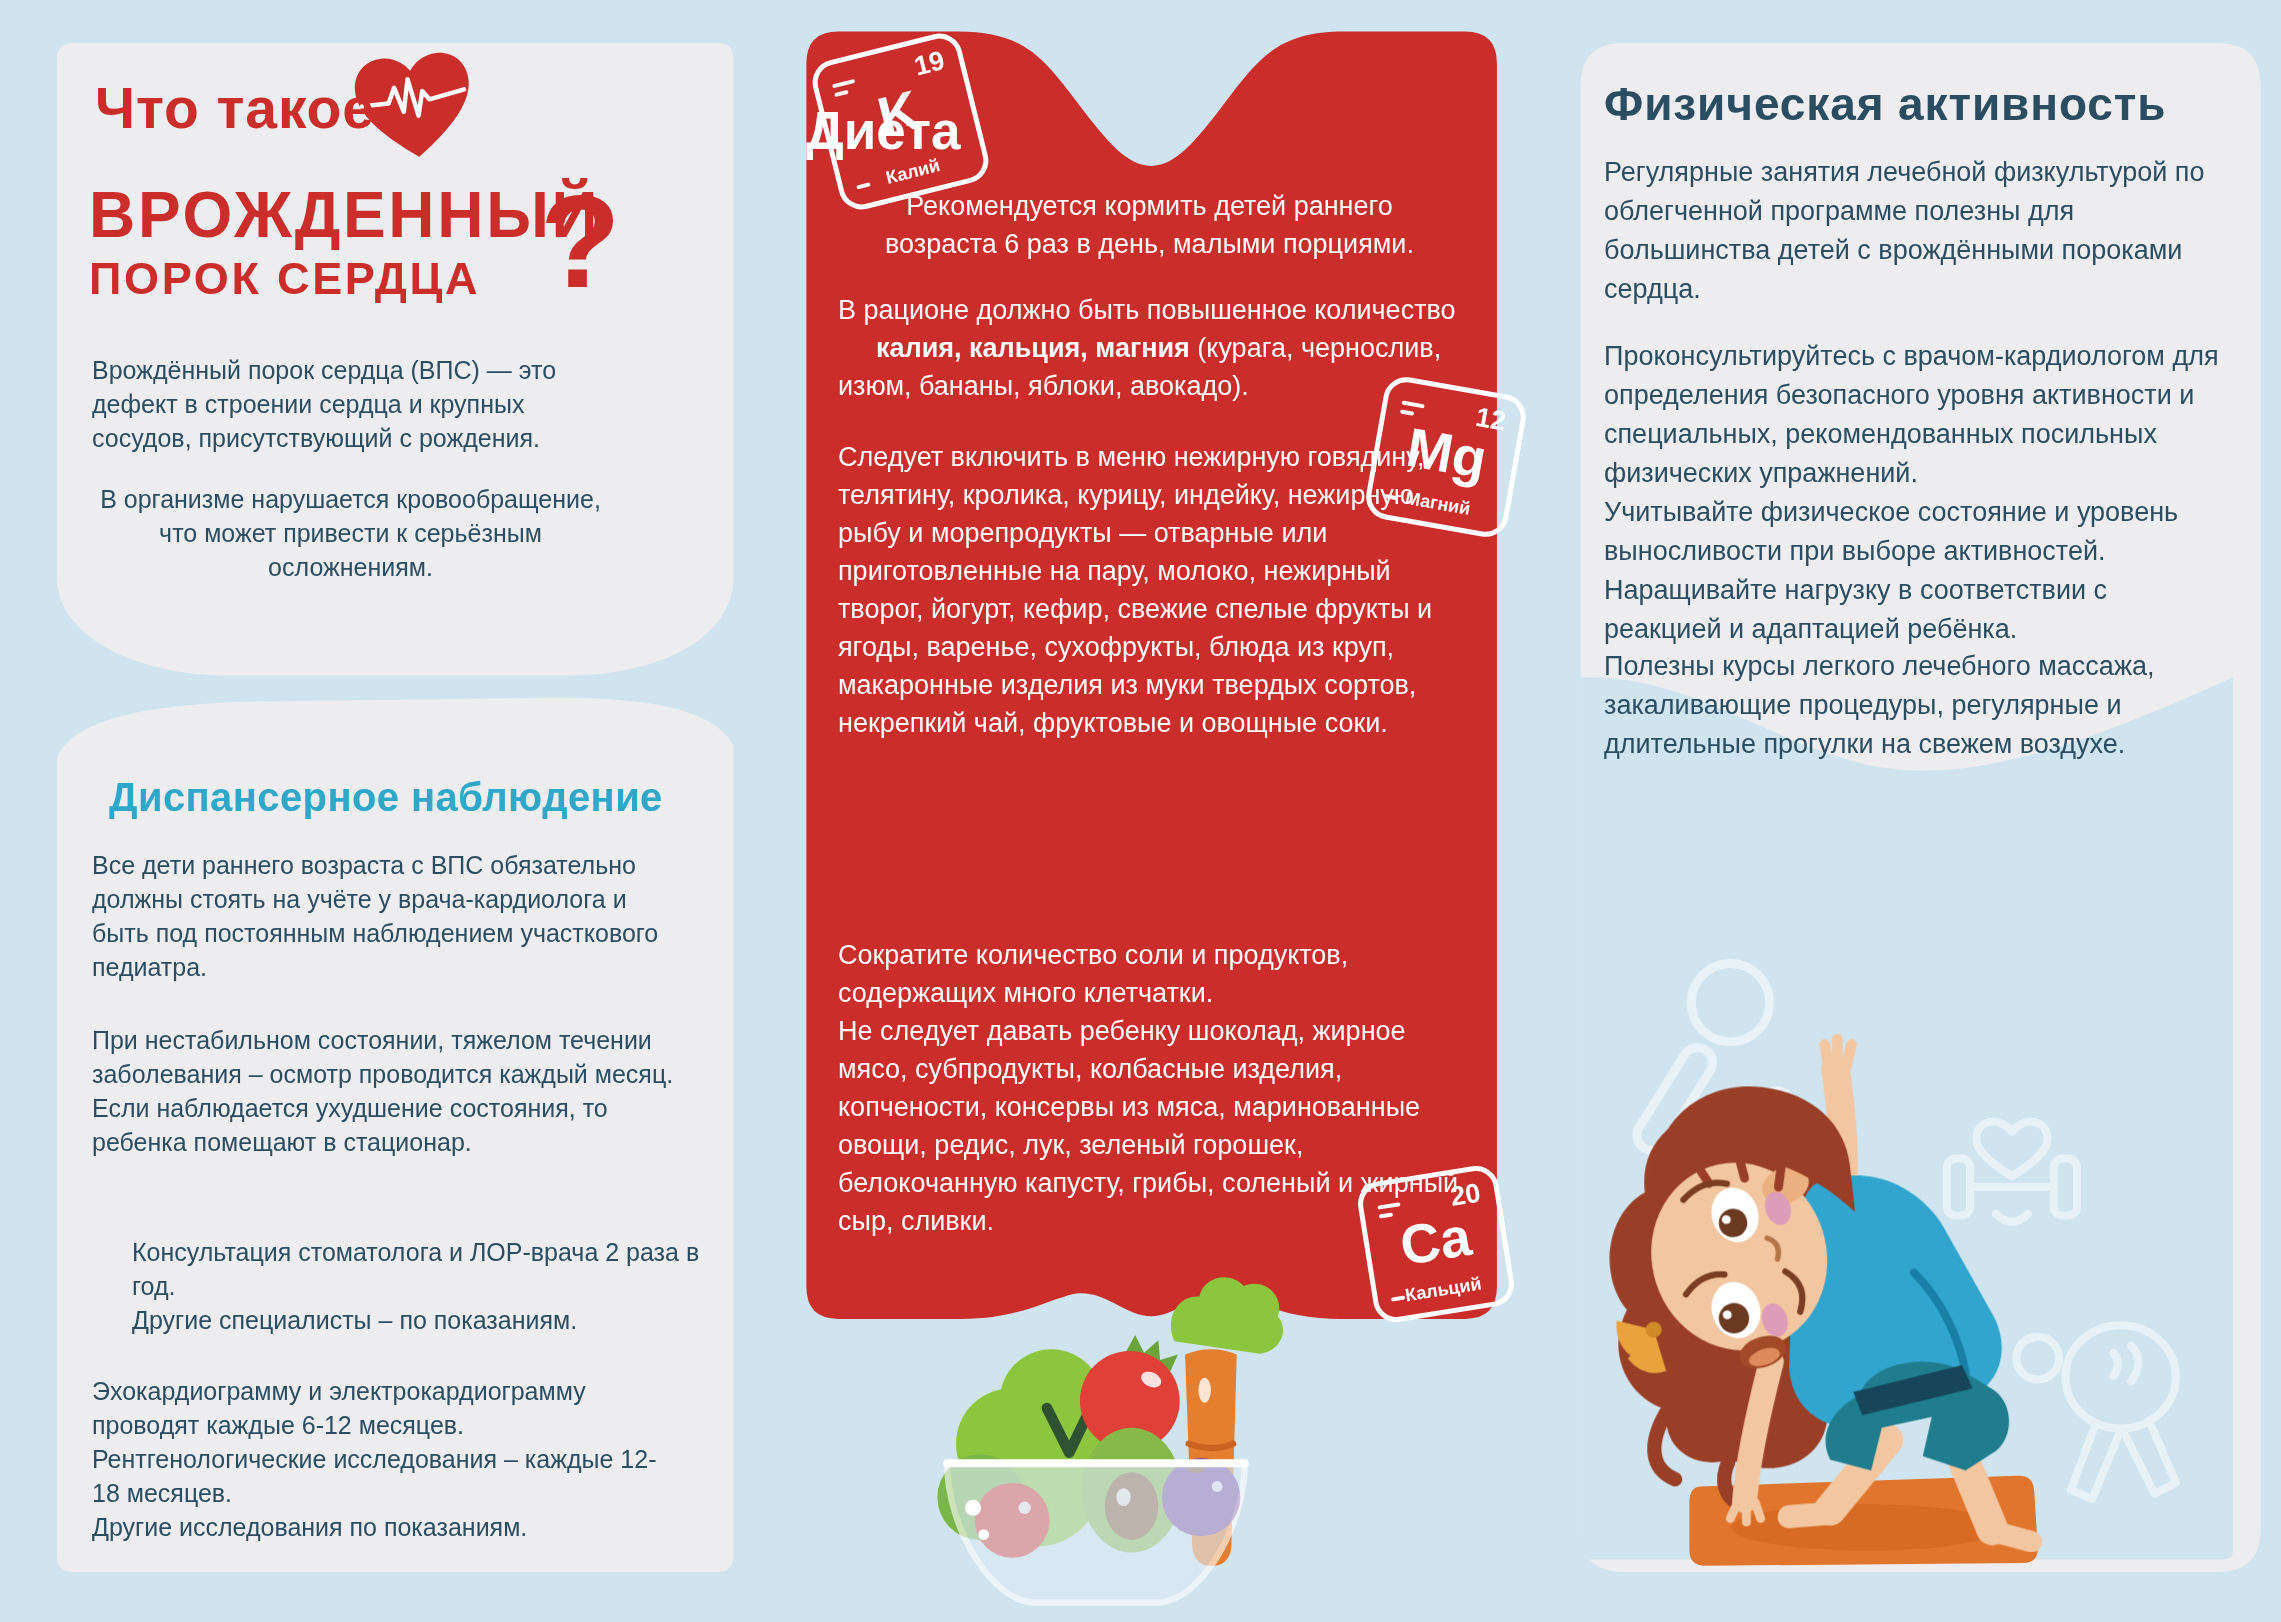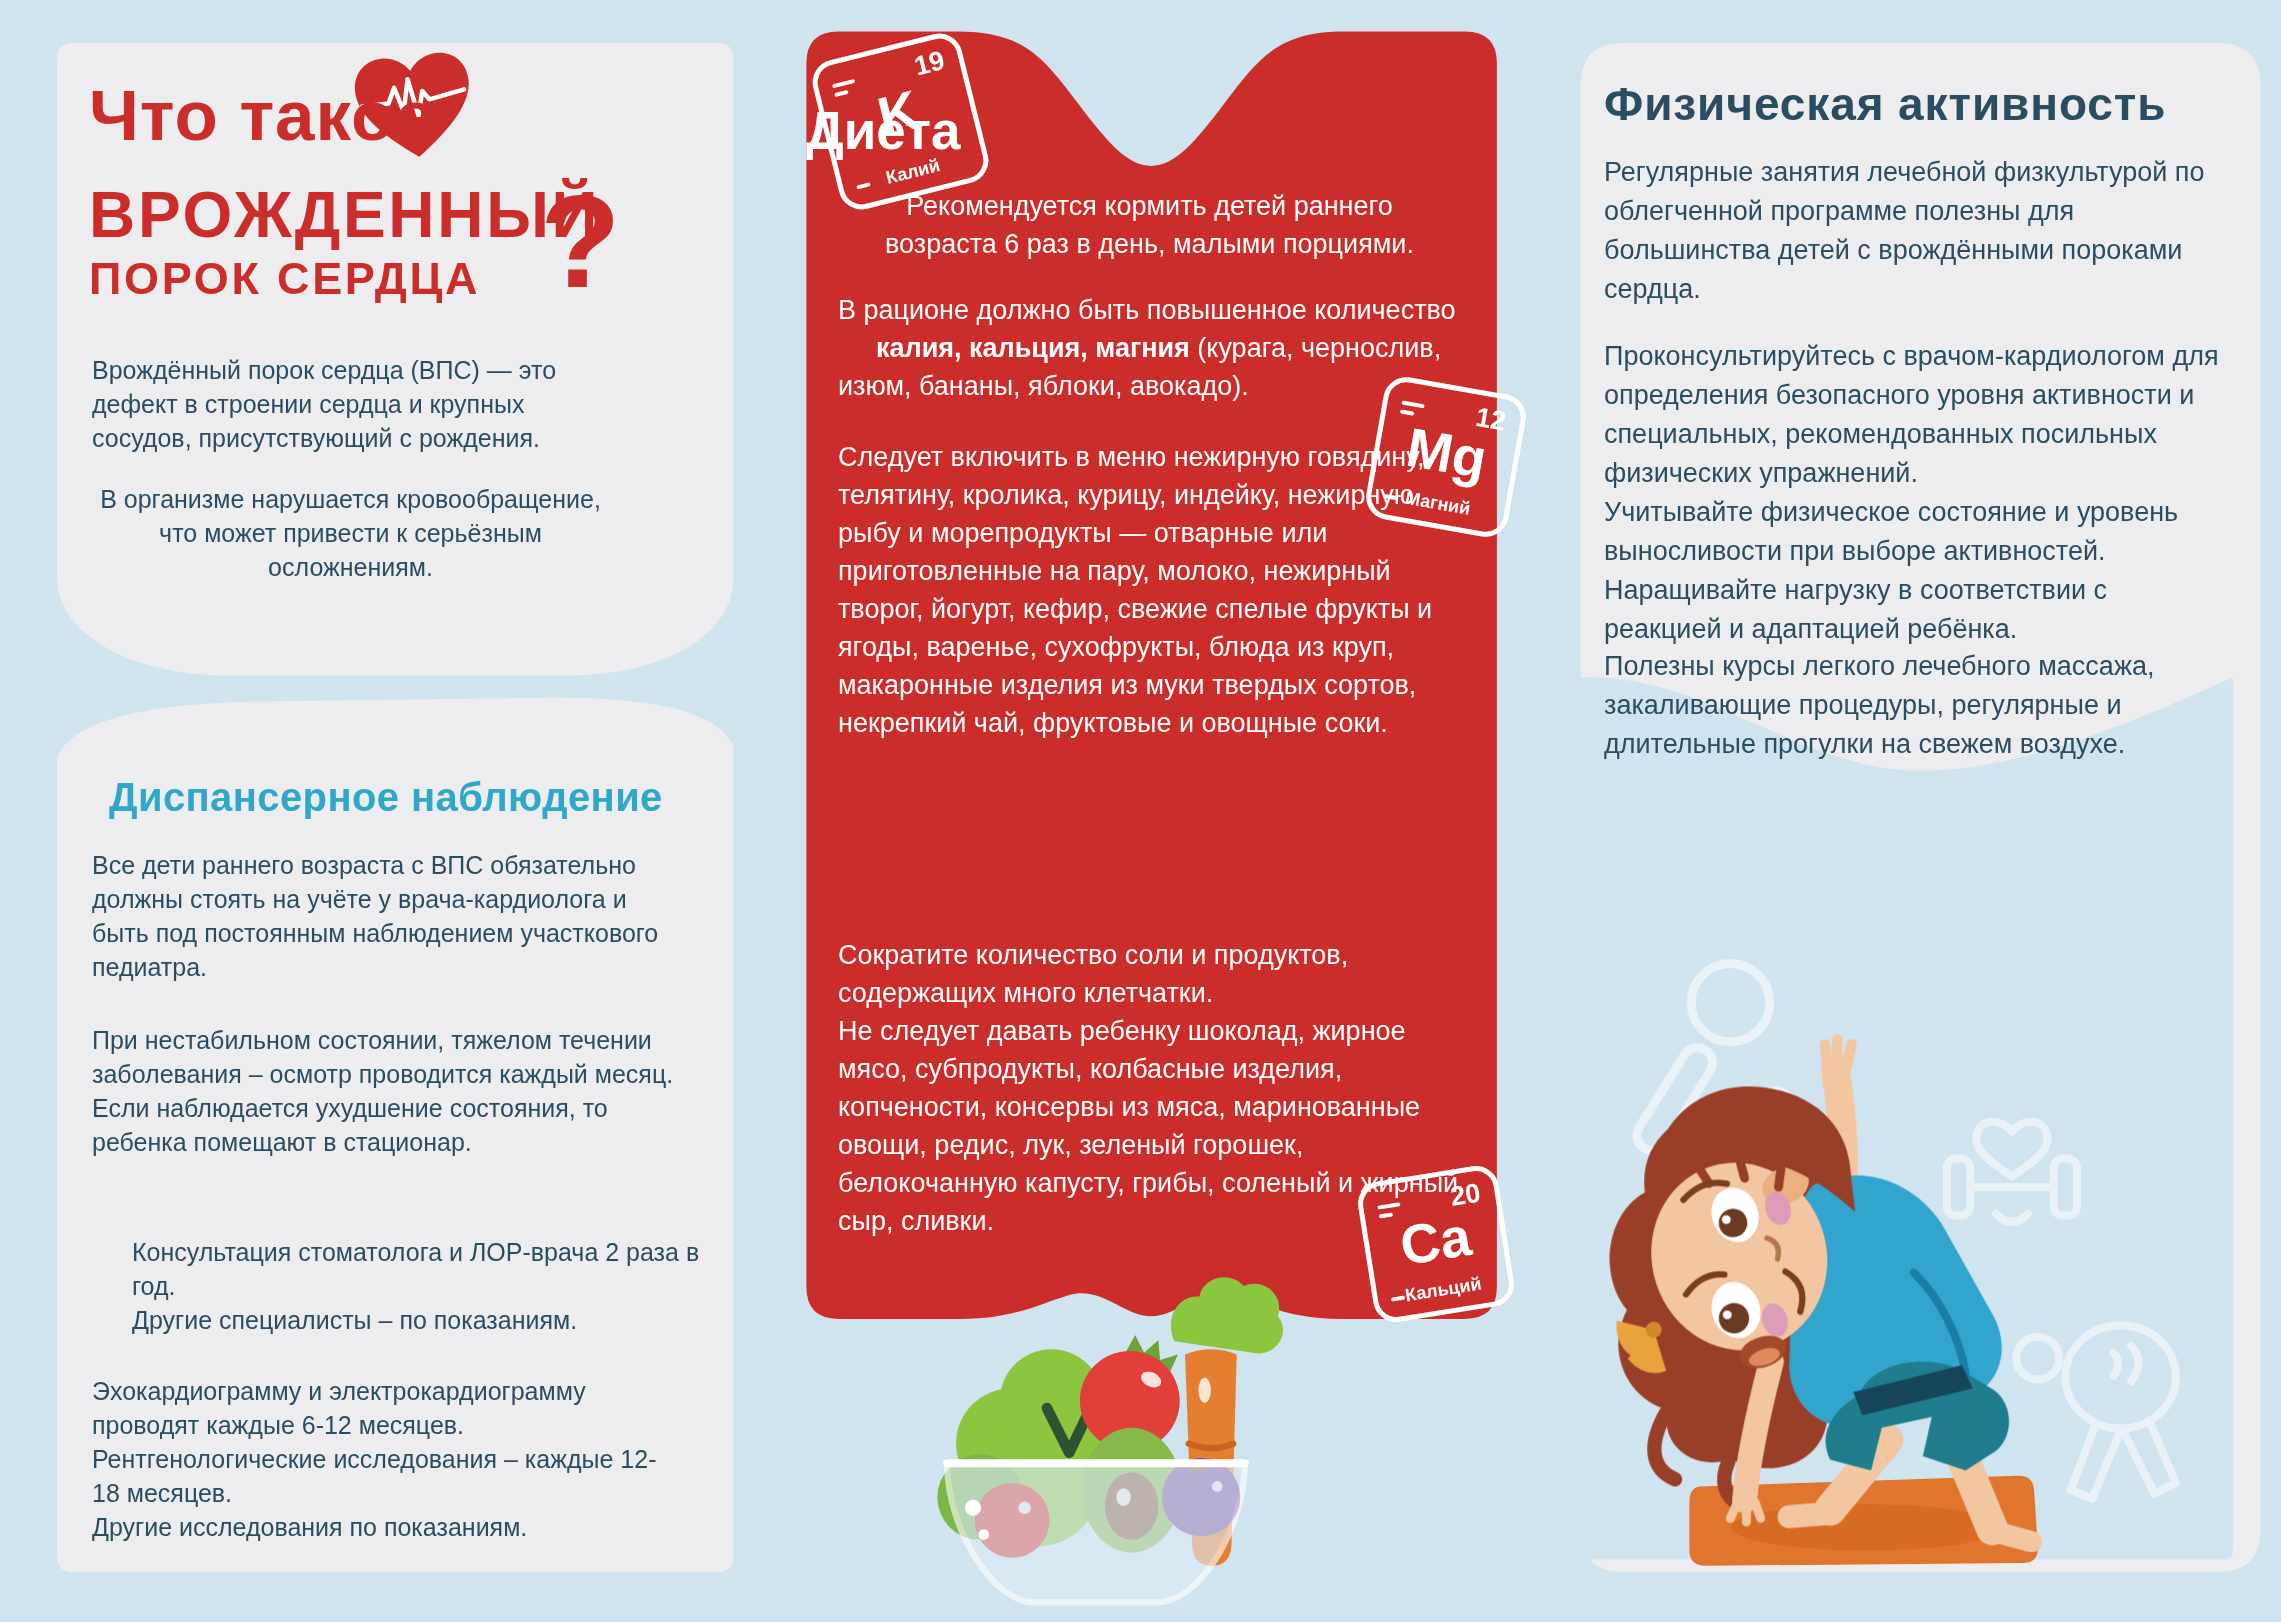--- a/index.html
+++ b/index.html
@@ -2,21 +2,21 @@
 <html style="font-size:14.3px"><head>
 <meta charset="utf-8">
 <style>
   html,body{margin:0;padding:0;}
   body{font-family:"Liberation Sans", sans-serif;}
   .page{position:relative;width:2281px;height:1623px;background:#cfe4ee;overflow:hidden;}
   svg.layer{position:absolute;left:0;top:0;width:2281px;height:1623px;}
   .txt{position:absolute;color:#2b4d61;font-size:25px;line-height:34px;}
   .pre{white-space:pre-line;}
   
-  .l-title1{position:absolute;left:89px;top:75px;color:#cb2e2a;font-size:71px;font-weight:bold;letter-spacing:0.9px;}
+  .l-title1{position:absolute;left:95px;top:75px;color:#cb2e2a;font-size:57px;font-weight:bold;letter-spacing:0.9px;}
   .l-title2{position:absolute;left:89px;top:178px;color:#cb2e2a;font-size:64px;font-weight:bold;letter-spacing:2.7px;}
   .l-title3{position:absolute;left:89px;top:253px;color:#cb2e2a;font-size:45px;font-weight:bold;letter-spacing:2.7px;}
   .l-qmark{position:absolute;left:540px;top:166px;color:#cb2e2a;font-size:132px;font-weight:bold;}
   .l-p1{left:92px;top:353px;width:517px;}
   .l-p2{left:92px;top:482px;width:517px;text-align:center;}
   .l-h2{position:absolute;left:109px;top:775px;color:#2fa7c9;font-size:40px;font-weight:bold;letter-spacing:0.4px;}
   .l-op1{left:92px;top:848px;width:579px;}
   .l-op2{left:92px;top:1023px;width:588px;}
   .l-op3{left:92px;top:1235px;width:579px;margin-left:40px;}
   .l-op4{left:92px;top:1374px;width:588px;}

